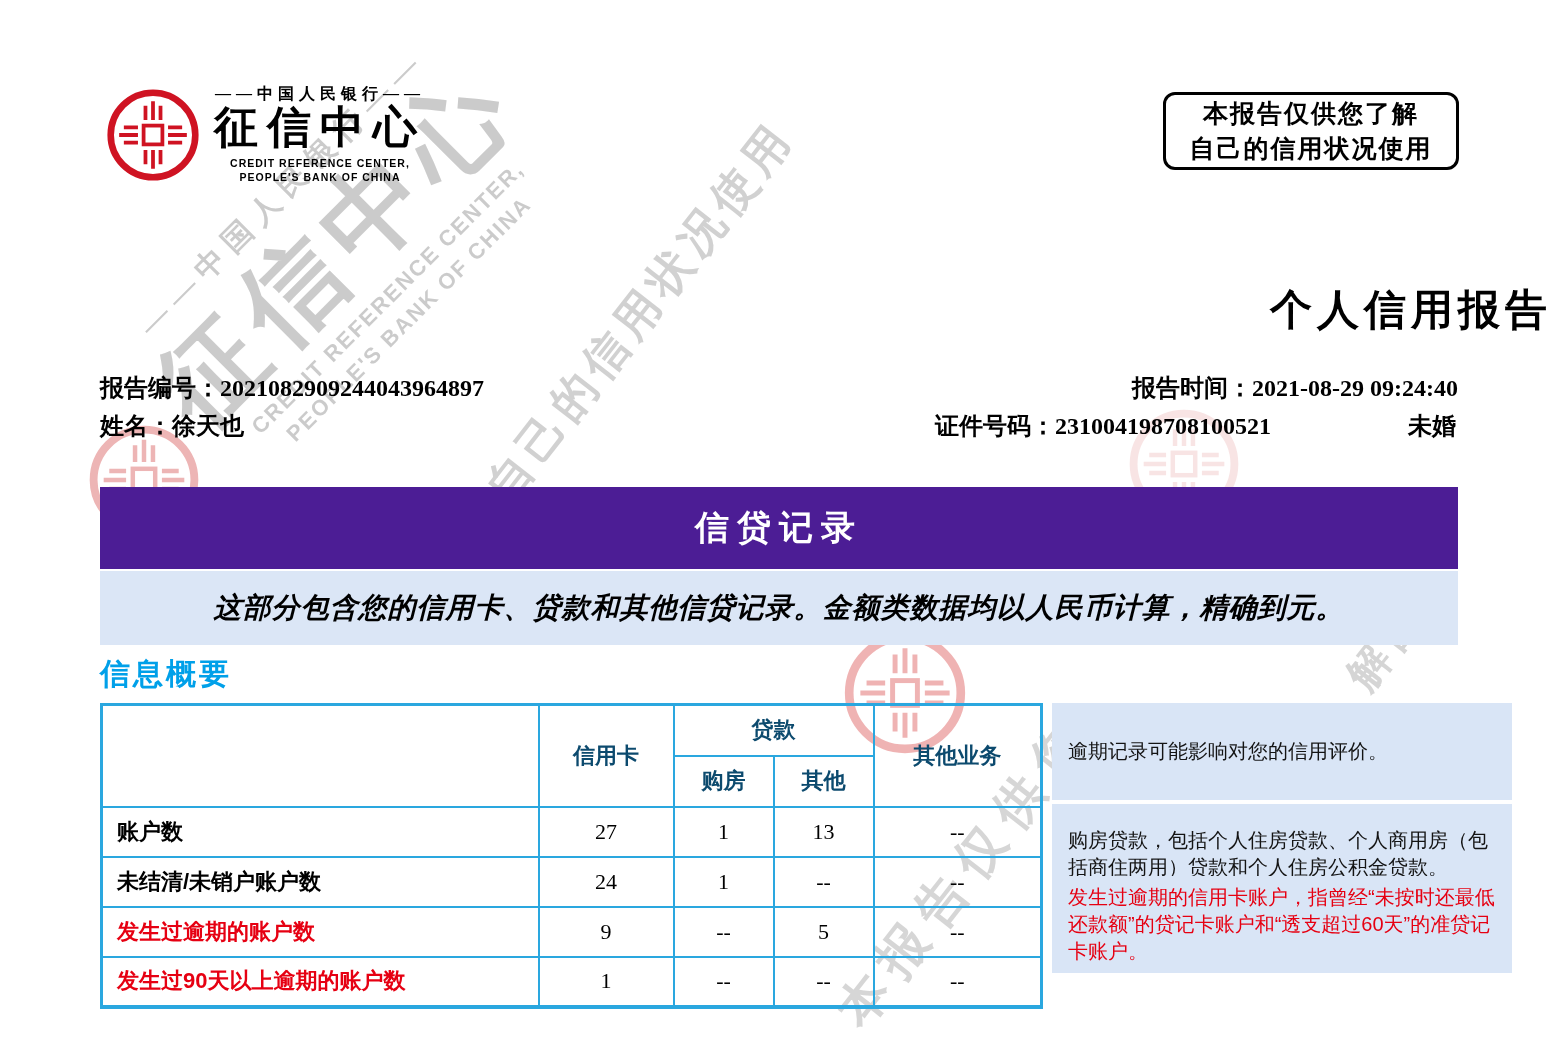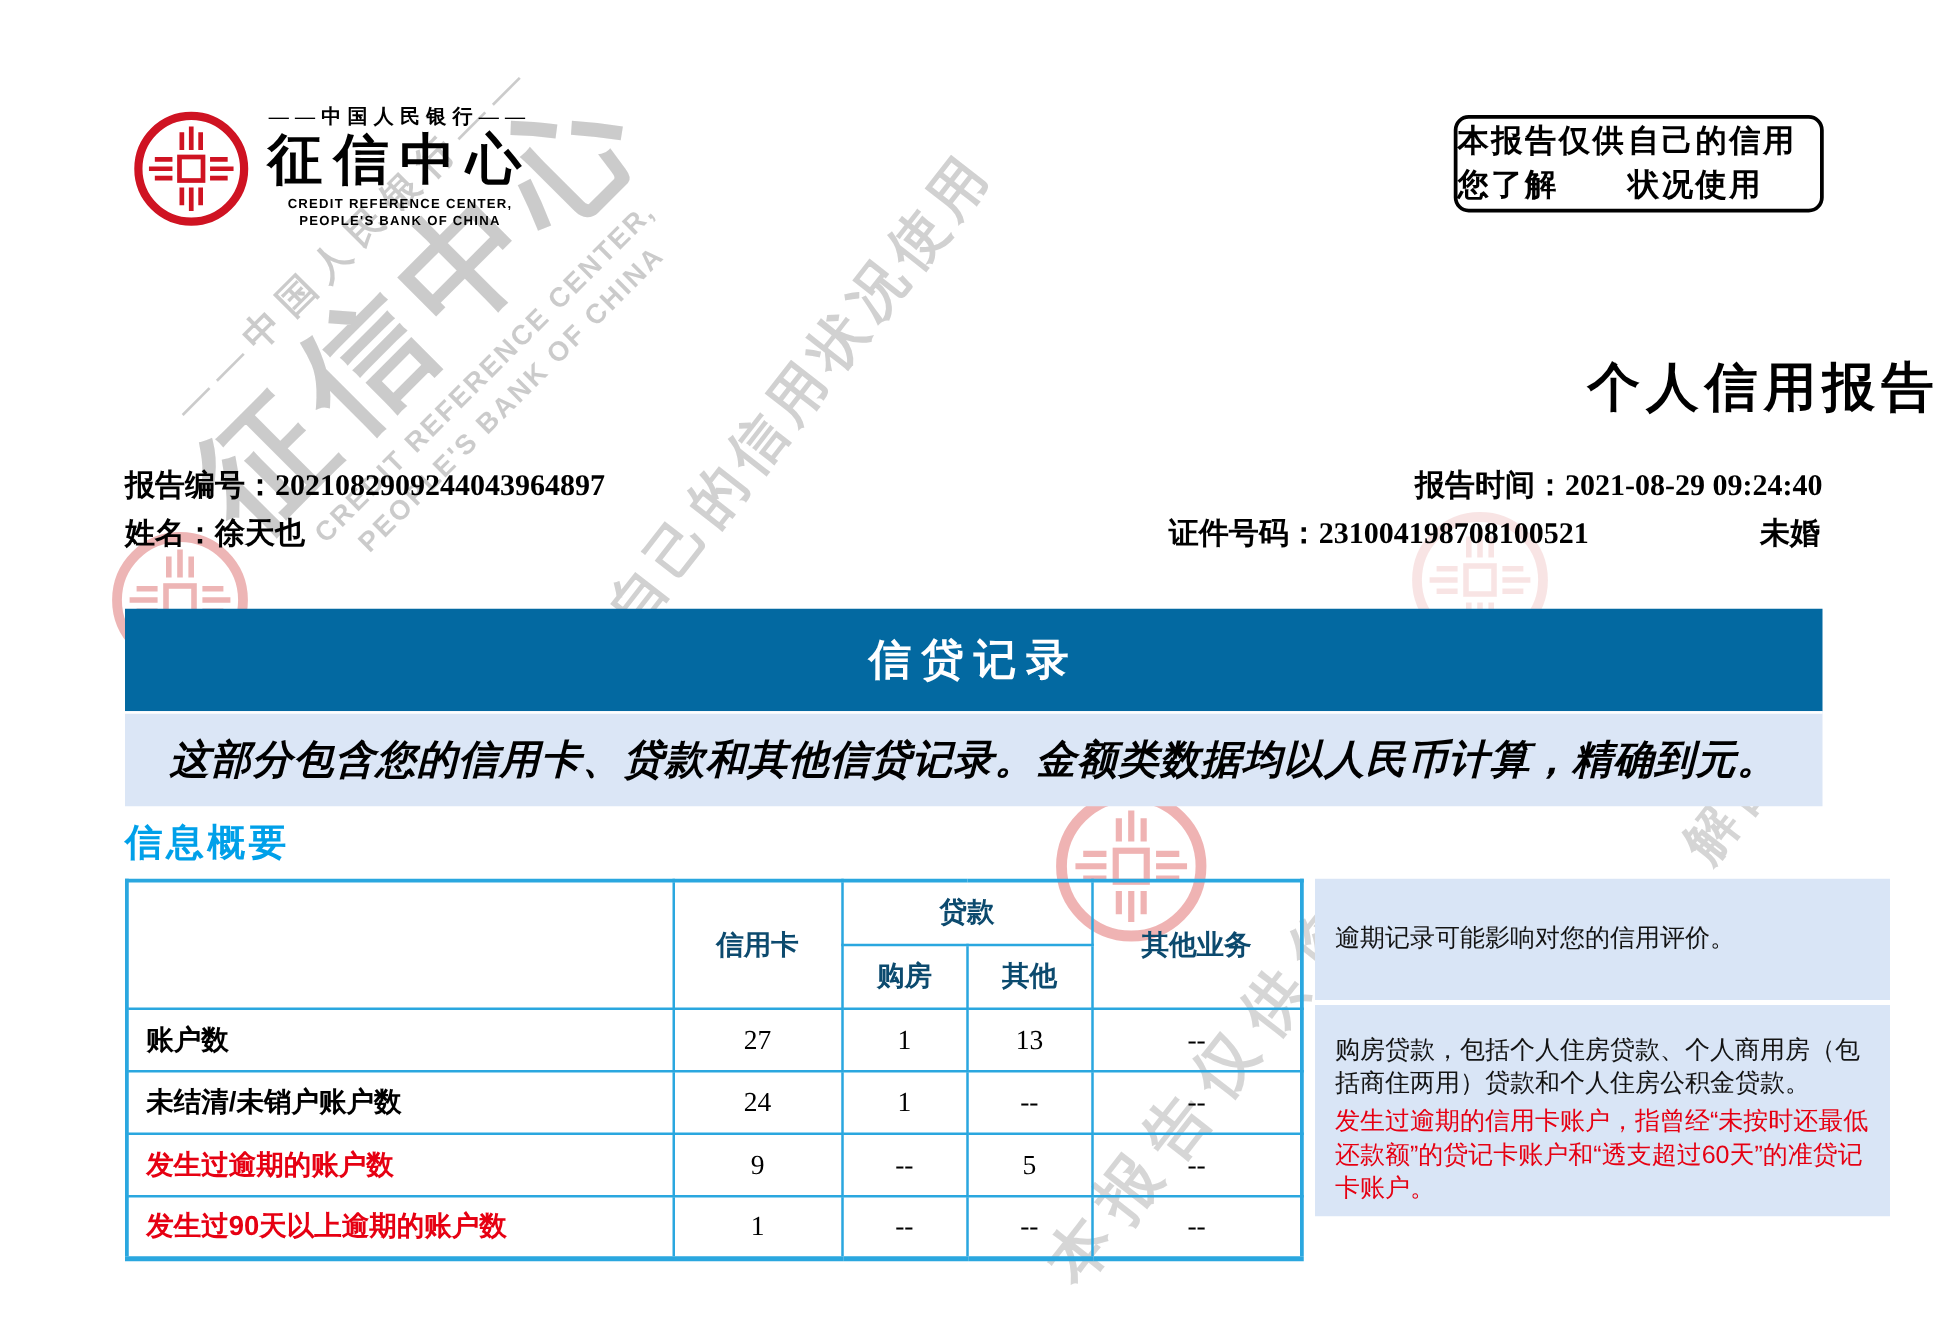--- a/index.html
+++ b/index.html
@@ -29,43 +29,43 @@
   .logo-wrap{position:absolute;left:106px;top:86px;display:flex;align-items:center;gap:14px;z-index:2;}
   .logo-seal{width:94px;height:94px;color:#cf1322;}
   .logo-text{text-align:center;line-height:1;}
   .logo-bank{font-size:16px;font-weight:bold;letter-spacing:5px;font-family:"Liberation Serif",serif;
              margin-bottom:4px;white-space:nowrap;}
   .logo-center{font-size:44px;font-weight:bold;letter-spacing:9px;font-family:"Liberation Serif",serif;
                margin-bottom:6px;white-space:nowrap;}
   .logo-english{font-size:10.5px;font-weight:bold;letter-spacing:1px;line-height:1.35;white-space:nowrap;}
 
   .notice-box{position:absolute;left:1163px;top:92px;width:296px;height:78px;box-sizing:border-box;
-              border:3px solid #000;border-radius:12px;display:flex;flex-direction:row;
+              border:3px solid #000;border-radius:12px;display:flex;flex-direction:column;
               justify-content:center;align-items:center;font-weight:bold;font-size:25px;
               letter-spacing:2px;line-height:35px;z-index:2;background:transparent;}
 
   .report-title{position:absolute;left:0;top:282px;width:100%;text-align:right;font-size:42px;
                 font-weight:bold;letter-spacing:5px;z-index:2;}
 
   .info{position:absolute;font-size:24px;font-weight:bold;white-space:nowrap;z-index:2;}
   .num{font-family:"Liberation Serif",serif;}
   .gap-sm{}
   .i-reportno{left:100px;top:372px;}
   .i-reporttime{right:94px;top:372px;}
   .i-name{left:100px;top:410px;}
   .i-idtype{left:460px;top:410px;}
   .i-idno{left:935px;top:410px;}
   .i-marital{right:96px;top:410px;}
 
   
-  .banner{position:absolute;left:100px;top:487px;width:1358px;height:82px;background:#0369a1;
+  .banner{position:absolute;left:100px;top:487px;width:1358px;height:82px;background:#4c1d95;
           color:#fff;display:flex;align-items:center;justify-content:center;font-size:34px;
           font-weight:bold;letter-spacing:8px;z-index:2;}
   .band{position:absolute;left:100px;top:569px;width:1358px;height:76px;background:#dbe6f6;
-        display:flex;align-items:center;justify-content:center;font-size:32px;font-weight:bold;
+        display:flex;align-items:center;justify-content:center;font-size:28px;font-weight:bold;
         font-style:italic;letter-spacing:1px;border-top:2px solid #fff;box-sizing:border-box;z-index:2;}
 
   .summary-heading{position:absolute;left:100px;top:654px;font-size:30px;font-weight:bold;
                    color:#00a0e9;letter-spacing:3px;z-index:2;}
 
   
   .summary-table{position:absolute;left:100px;top:703px;width:940px;border-collapse:collapse;
                  table-layout:fixed;z-index:2;background:transparent;}
   .summary-table th,.summary-table td{border:2px solid #2aa7df;text-align:center;padding:0;
                  font-size:22px;overflow:hidden;}

